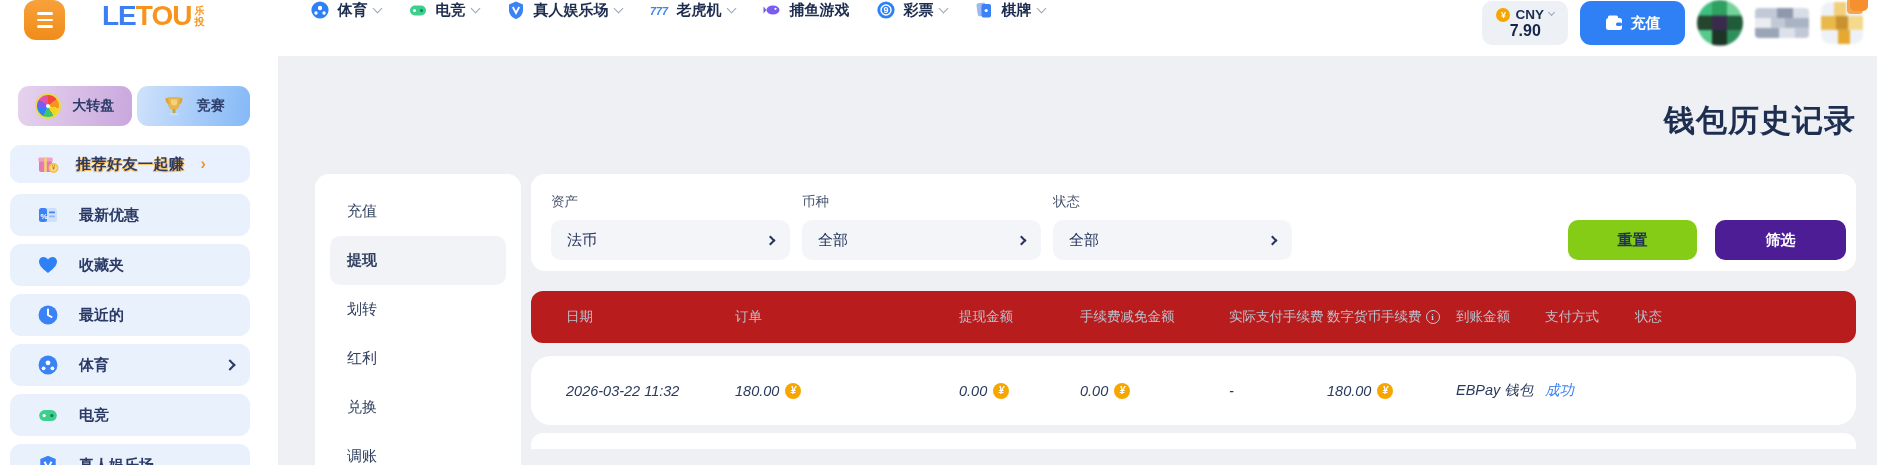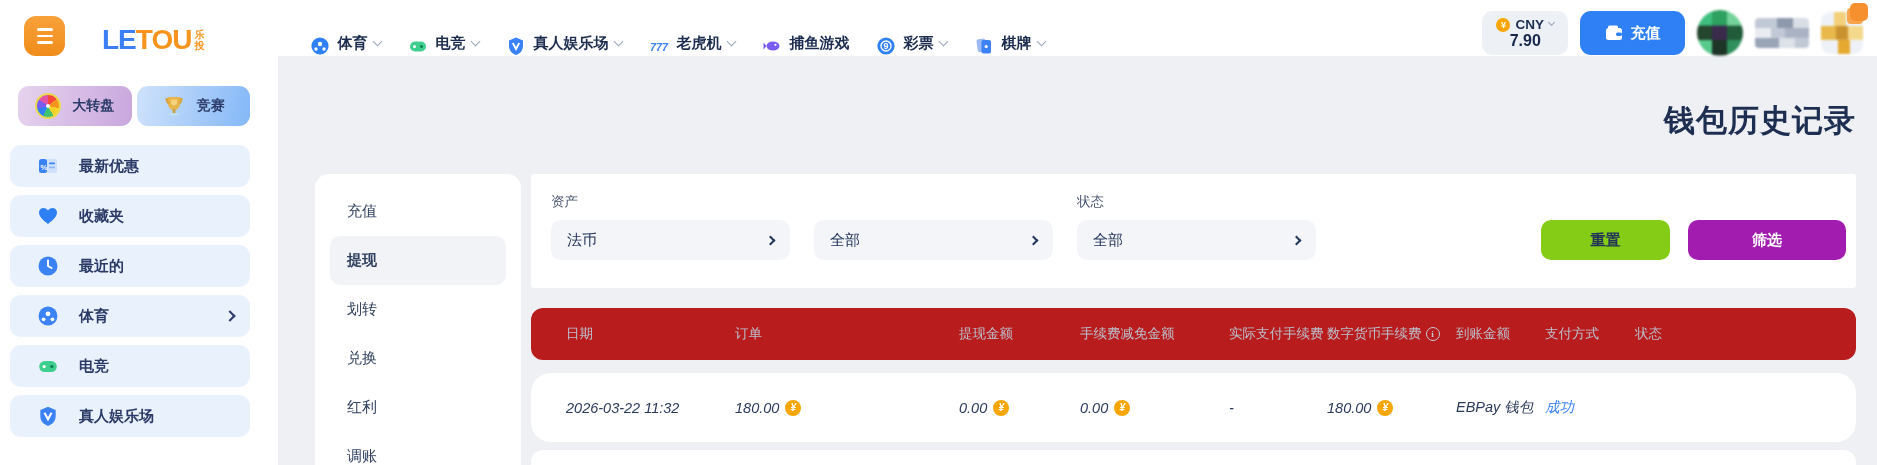--- a/index.html
+++ b/index.html
@@ -1,29 +1,29 @@
 <!DOCTYPE html>
 <html><head>
 <meta charset="utf-8">
 <style>
   * { margin:0; padding:0; box-sizing:border-box; }
   html,body { width:1877px; height:465px; overflow:hidden; }
   body { background:#eef0f4; font-family:"Liberation Sans", sans-serif; color:#22335a; }
 
   
-  .topbar { height:56px; background:#fff; display:flex; align-items:flex-end; padding:0 14px 0 24px; position:relative; z-index:5; }
+  .topbar { height:56px; background:#fff; display:flex; align-items:flex-start; padding:0 14px 0 24px; position:relative; z-index:5; }
   .hamburger { width:41px; height:40px; border:none; border-radius:12px; background:linear-gradient(180deg,#f8a13a,#f08c1a); display:flex; flex-direction:column; justify-content:center; align-items:center; gap:4px; cursor:pointer; }
   .hamburger b { width:16px; height:2.6px; border-radius:2px; background:#fff; }
   .logo { display:flex; align-items:center; margin-left:37px; cursor:pointer; }
   .logo .le { font-size:28px; font-weight:900; color:#3c7ef3; letter-spacing:-1px; }
   .logo .tou { font-size:28px; font-weight:900; color:#f7941d; letter-spacing:-1px; }
   .logo .cn { display:inline-block; width:12px; font-size:10px; line-height:1.1; font-weight:700; color:#f7941d; word-break:break-all; margin-left:3px; }
   .nav { display:flex; align-items:center; gap:27px; margin-left:104px; }
   .nav-item { display:flex; align-items:center; gap:7px; font-size:15px; font-weight:700; color:#1d2d50; cursor:pointer; white-space:nowrap; }
-  .nico { width:20px; height:20px; display:flex; align-items:center; justify-content:center;margin-top:6px; }
+  .nico { width:20px; height:20px; display:flex; align-items:center; justify-content:center; }
   .cv-down { width:7px; height:7px; border-right:1.8px solid #9aa6ba; border-bottom:1.8px solid #9aa6ba; transform:rotate(45deg); margin-top:-4px; }
   .right-zone { margin-left:auto; display:flex; align-items:center; gap:12px; }
   .balance { background:#edf0f5; border-radius:10px; height:44px; padding:5px 14px 4px; display:flex; flex-direction:column; align-items:center; justify-content:center; cursor:pointer; }
   .bal-top { display:flex; align-items:center; gap:5px; font-size:13.5px; font-weight:700; color:#1d2d50; }
   .coin { background:#f7a600; color:#fff; border-radius:50%; display:inline-flex; align-items:center; justify-content:center; font-weight:700; }
   .coin.s { width:14px; height:14px; font-size:9px; }
   .bal-amt { font-size:16px; font-weight:800; color:#16264a; line-height:1.1; }
   .deposit { border:none; background:#2f80f5; color:#fff; height:44px; width:105px; border-radius:11px; font-size:15px; font-weight:700; display:flex; align-items:center; justify-content:center; gap:8px; cursor:pointer; font-family:inherit; }
   .px { filter:blur(1.1px); }
   .avatar-px { width:46px; height:46px; border-radius:50%; cursor:pointer;
@@ -64,28 +64,28 @@
   .sico { width:24px; height:24px; display:flex; align-items:center; justify-content:center; flex:none; }
 
   
   .page-title { font-size:31px; font-weight:800; color:#1d2e51; margin-bottom:32px; letter-spacing:1px;text-align:right; }
   .content-row { display:flex; gap:10px; align-items:flex-start; }
   .submenu-card { width:206px; flex:none; background:#fff; border-radius:14px; padding:13px 15px; height:330px; }
   .submenu-item { height:49px; display:flex; align-items:center; padding:0 17px; border-radius:10px; font-size:15px; color:#31415f; cursor:pointer; }
   .submenu-item.active { background:#f1f3f7; font-weight:700; }
   .right-col { flex:1; min-width:0; }
 
-  .filter-card { background:#fff; border-radius:3px; padding:19px 10px 28px 20px; display:flex; align-items:flex-end; gap:24px; }
+  .filter-card { background:#fff; border-radius:14px; padding:19px 10px 11px 20px; display:flex; align-items:flex-end; gap:12px; }
   .fgroup { width:239px; flex:none; }
   .flabel { font-size:13.5px; color:#47536e; margin-bottom:9px; }
   .fselect { height:40px; background:#f3f5f9; border-radius:10px; display:flex; align-items:center; justify-content:space-between; padding:0 16px; font-size:15px; color:#22335a; cursor:pointer; }
   .chev-r-sm { width:7px; height:7px; border-top:2px solid #26365c; border-right:2px solid #26365c; transform:rotate(45deg); }
   .fbtns { margin-left:auto; display:flex; gap:18px; }
   .btn-reset { width:129px; height:40px; border:none; border-radius:10px; background:#84cc16; color:#22335a; font-size:15px; font-weight:700; cursor:pointer; font-family:inherit; }
-  .btn-filter { width:158px; height:40px; border:none; border-radius:10px; background:#a21caf; color:#fff; font-size:15px; font-weight:700; cursor:pointer; font-family:inherit; }
+  .btn-filter { width:131px; height:40px; border:none; border-radius:10px; background:#4c1d95; color:#fff; font-size:15px; font-weight:700; cursor:pointer; font-family:inherit; }
 
   .tgrid { display:grid; grid-template-columns:169px 224px 121px 149px 98px 129px 89px 90px 1fr; align-items:center; padding:0 35px; }
   .thead { margin-top:20px; height:52px; background:#b91c1c; border-radius:12px; color:#b9c0cd; font-size:13.5px; }
   .thead .hc { display:flex; align-items:center; gap:4px; white-space:nowrap; }
   .info-ic { width:14px; height:14px; border:1.2px solid #c3cad6; border-radius:50%; color:#c3cad6; font-size:9px; font-weight:700; display:inline-flex; align-items:center; justify-content:center; font-family:"Liberation Serif",serif; }
   .trow { margin-top:13px; height:69px; background:#fff; border-radius:20px; font-size:14.5px; color:#2a3a5c;font-style:italic; }
   .amt { display:flex; align-items:center; gap:6px; }
   .coin.m { width:16px; height:16px; font-size:10px; flex:none; }
   .status-ok { color:#3b82f6; }
   .trow-sliver { margin-top:8px; height:16px; background:#fff; border-radius:12px 12px 0 0; }
@@ -225,20 +225,34 @@
               <path d="M18 4h2.5c0 4-1.5 6-3.5 6.5Z" fill="#d8a43c"></path>
               <rect x="10.6" y="15" width="2.8" height="4" fill="#caa23c"></rect>
               <rect x="7.5" y="19" width="9" height="2.6" rx="1.2" fill="#bfe0f2"></rect>
               <path d="M9 5.5h6v3a3 3 0 0 1-6 0Z" fill="#f5d37a"></path>
             </svg>
         </span>
         <span>竞赛</span>
       </button>
     </div>
 
+    <div class="ref-card">
+      <span class="sico">
+        <svg width="24" height="24" viewBox="0 0 24 24">
+            <rect x="3" y="8" width="13" height="12" rx="2" fill="#e57ab1"></rect>
+            <rect x="2.2" y="5.5" width="14.6" height="4" rx="1.5" fill="#f2a0c8"></rect>
+            <rect x="8.2" y="5.5" width="2.6" height="14.5" fill="#f6d36b"></rect>
+            <circle cx="17.5" cy="16" r="5" fill="#f6c14a"></circle>
+            <circle cx="17.5" cy="16" r="3.2" fill="#fadf8e"></circle>
+            <text x="15.8" y="18.4" font-size="6.5" font-weight="bold" fill="#c98a1e">¥</text>
+          </svg>
+      </span>
+      <span class="ref-label">推荐好友一起赚</span>
+      <span class="ref-arrow">›</span>
+    </div>
 
     <div class="side-item">
       <span class="sico">
         <svg width="24" height="24" viewBox="0 0 24 24">
             <rect x="3" y="5" width="18" height="14" rx="2.5" fill="#cfe0fb"></rect>
             <rect x="3" y="5" width="8" height="14" rx="2.5" fill="#3b82f6"></rect>
             <text x="4.6" y="15.6" font-size="8" font-weight="bold" fill="#fff">%</text>
             <rect x="13" y="8.5" width="6" height="1.8" rx="0.9" fill="#3b82f6"></rect>
             <rect x="13" y="12.5" width="6" height="1.8" rx="0.9" fill="#8fb5f3"></rect>
           </svg>
@@ -296,35 +310,36 @@
   </aside>
 
   <main class="main">
     <h1 class="page-title">钱包历史记录</h1>
 
     <div class="content-row">
       <div class="submenu-card">
         <div class="submenu-item">充值</div>
         <div class="submenu-item active">提现</div>
         <div class="submenu-item">划转</div>
+        <div class="submenu-item">红利</div>
         <div class="submenu-item">兑换</div>
-        <div class="submenu-item">红利</div>
         <div class="submenu-item">调账</div>
       </div>
 
       <div class="right-col">
         <section class="filter-card">
           <div class="fgroup">
             <div class="flabel">资产</div>
             <div class="fselect">
               <span>法币</span>
               <i class="chev-r-sm"></i>
             </div>
           </div>
           <div class="fgroup">
+            <div class="flabel">币种</div>
             <div class="fselect">
               <span>全部</span>
               <i class="chev-r-sm"></i>
             </div>
           </div>
           <div class="fgroup">
             <div class="flabel">状态</div>
             <div class="fselect">
               <span>全部</span>
               <i class="chev-r-sm"></i>

